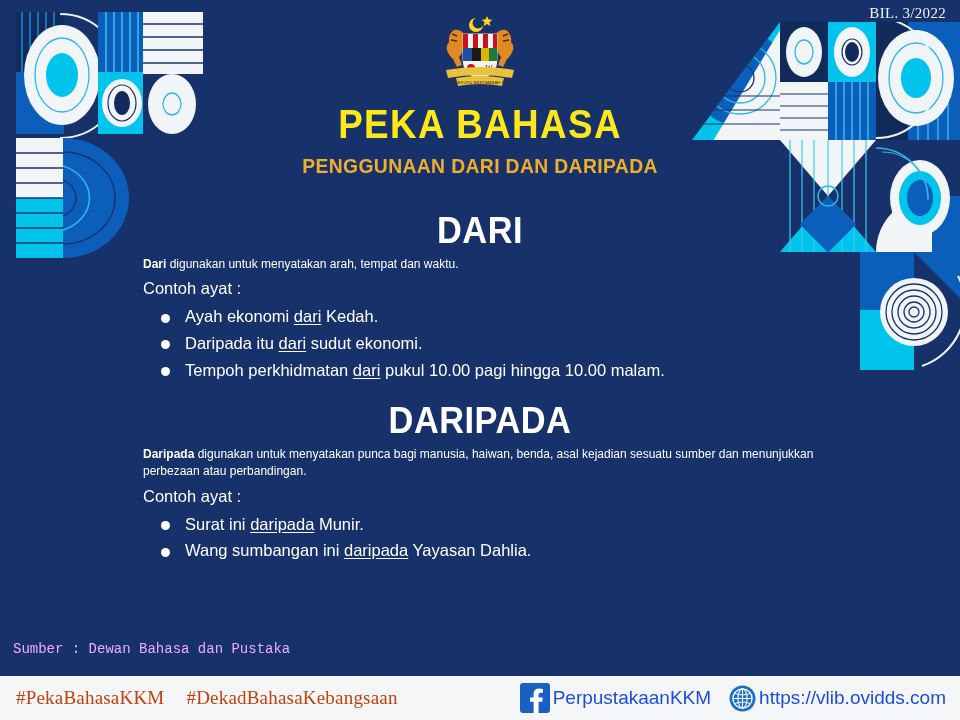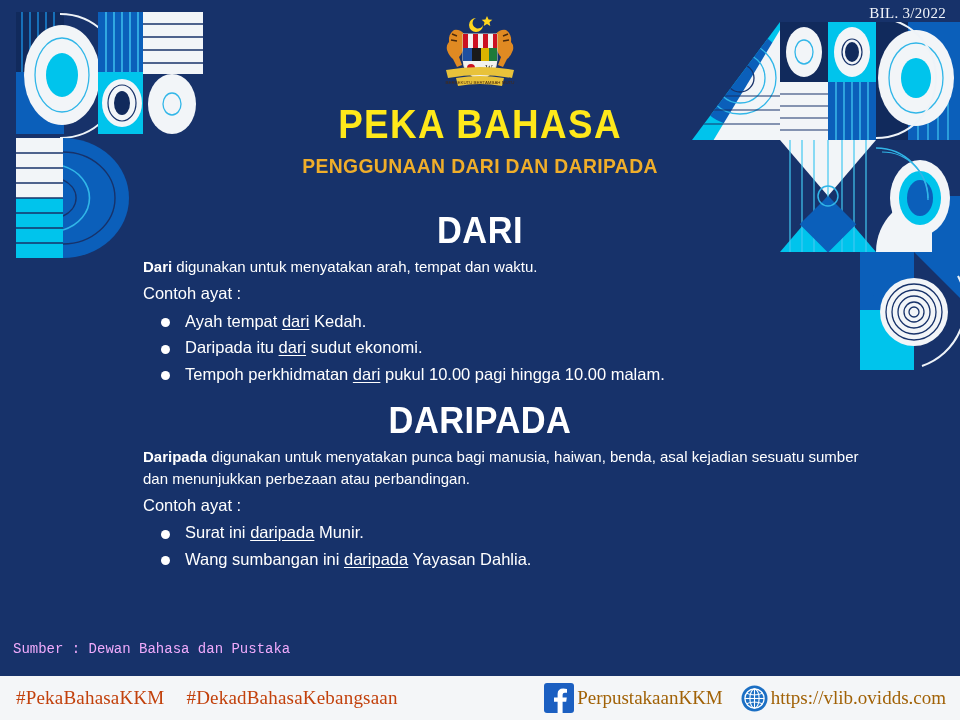--- a/index.html
+++ b/index.html
@@ -47,21 +47,21 @@
     transform:scaleX(.93);
   }
   #dari-head{top:210px;}
   #daripada-head{top:400px;}
 
   
   .body-block{position:absolute;color:#ffffff;}
   #dari-body{left:143px;top:256px;width:700px;}
   #daripada-body{left:143px;top:446px;width:720px;}
 
-  .defn{font-size:15px;line-height:1.45;margin:0 0 4px 0;}
+  .defn{font-size:12px;line-height:1.45;margin:0 0 4px 0;}
   .defn b{font-weight:bold;}
   .contoh{font-size:16.5px;line-height:1.45;margin:0 0 2px 0;}
 
   ul.examples{list-style:none;margin:2px 0 0 0;padding:0;}
   ul.examples li{
     font-size:16.5px;line-height:1.62;
     position:relative;padding-left:42px;color:#fff;
   }
   ul.examples li .bullet{
     position:absolute;left:18px;top:.62em;
@@ -86,21 +86,21 @@
     margin-left:16px;letter-spacing:.2px;
   }
   .footer .hash.second{margin-left:22px;}
   .footer .spacer{flex:1;}
   .fb-group,.web-group{display:flex;align-items:center;}
   .fb-group{margin-right:18px;}
   .web-group{margin-right:14px;}
   .fb-icon{width:30px;height:30px;flex:0 0 30px;}
   .globe-icon{width:27px;height:27px;flex:0 0 27px;}
   .footer .flabel{
-    font-family:Liberation Serif, serif;font-size:19px;color:#a16207;margin-left:3px;
+    font-family:Liberation Sans, sans-serif;font-size:19px;color:#1d4ed8;margin-left:3px;
   }
 </style>
 </head>
 <body>
 
 <div id="poster">
 
   <svg class="deco deco-left" viewBox="0 0 230 270" width="230" height="270" xmlns="http://www.w3.org/2000/svg">
     <defs>
       <clipPath id="clpL1">
@@ -361,21 +361,21 @@
 
   <div class="sec-head" id="dari-head">DARI</div>
 
   <div class="body-block" id="dari-body">
     <p class="defn">
       <b>Dari</b><span> digunakan untuk menyatakan arah, tempat dan waktu.</span>
     </p>
     <p class="contoh">Contoh ayat :</p>
     <ul class="examples">
       <li>
-        <span class="bullet"></span><span>Ayah tempat </span><span class="u">dari</span><span> Kedah.</span>
+        <span class="bullet"></span><span>Ayah ekonomi </span><span class="u">dari</span><span> Kedah.</span>
       </li>
       <li>
         <span class="bullet"></span><span>Daripada itu </span><span class="u">dari</span><span> sudut ekonomi.</span>
       </li>
       <li>
         <span class="bullet"></span><span>Tempoh perkhidmatan </span><span class="u">dari</span><span> pukul 10.00 pagi hingga 10.00 malam.</span>
       </li>
     </ul>
   </div>
 

